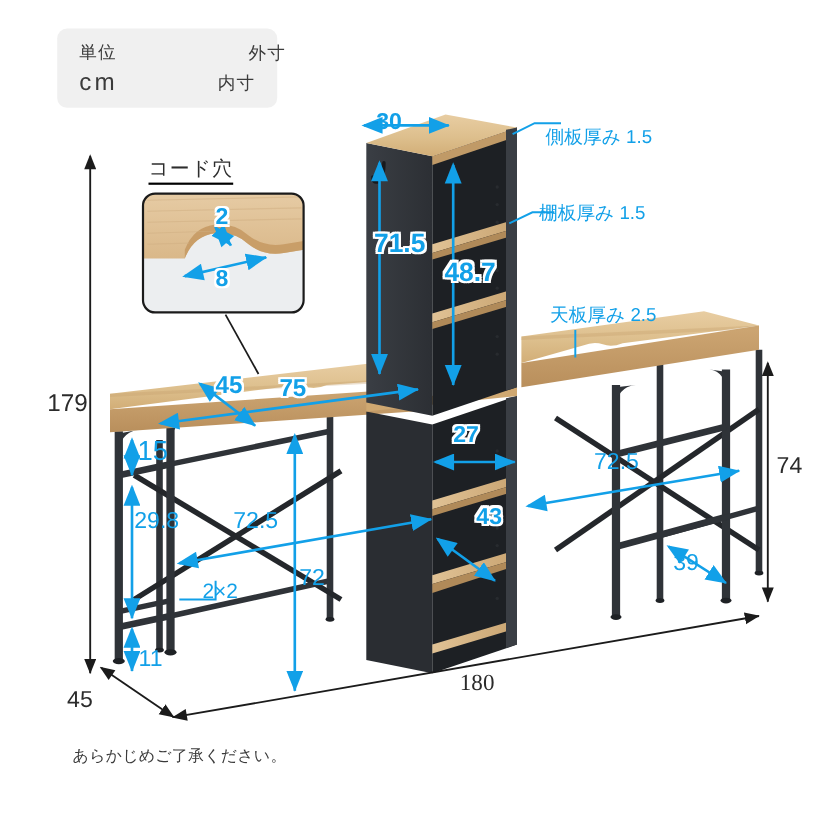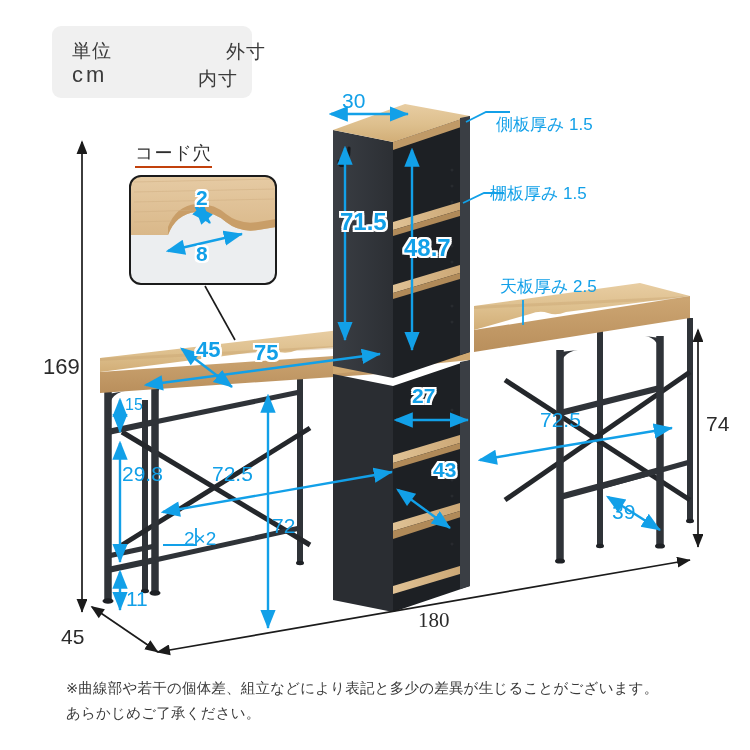--- a/index.html
+++ b/index.html
@@ -13,31 +13,31 @@
     background:#ffffff;
     overflow:hidden;
   }
   svg.layer{position:absolute;left:0;top:0;width:750px;height:750px;}
 
   
   .legend-box{
     position:absolute;left:52px;top:26px;width:200px;height:72px;
     background:#f0f0f0;border-radius:9px;
   }
-  .legend-t{position:absolute;color:#3b3b3b;font-size:19px;letter-spacing:1px;}
+  .legend-t{position:absolute;color:#3b3b3b;font-size:16px;letter-spacing:1px;}
   .legend-unit1{left:72px;top:38px;}
   .legend-unit2{left:72px;top:62px;font-size:22px;letter-spacing:3px;}
   .legend-lab1{left:198px;top:39px;margin-left:28px;}
   .legend-lab2{left:198px;top:66px;}
 
   
   .inset-title{
     position:absolute;left:135px;top:141px;
     font-size:18px;color:#2d2d2d;letter-spacing:1px;
-    border-bottom:2px solid #c2410c;padding-bottom:1px;
+    border-bottom:2px solid #000000;padding-bottom:1px;
   }
 
   
   .dim{position:absolute;white-space:nowrap;}
   .blue{color:#12a0e8;}
   .black{color:#2b2b2b;}
   .out{
     color:#12a0e8;font-weight:bold;
     text-shadow:
       -2px -2px 0 #fff, 2px -2px 0 #fff, -2px 2px 0 #fff, 2px 2px 0 #fff,
@@ -282,48 +282,47 @@
   <div class="legend-box"></div>
   <div class="legend-t legend-unit1">単位</div>
   <div class="legend-t legend-unit2">cm</div>
   <div class="legend-t legend-lab1">外寸</div>
   <div class="legend-t legend-lab2">内寸</div>
 
   <div class="inset-title">コード穴</div>
   <div class="dim blue out" style="left:196px;top:186px;font-size:21px;">2</div>
   <div class="dim blue out" style="left:196px;top:242px;font-size:21px;">8</div>
 
-  <div class="dim black" style="left:43px;top:354px;font-size:22px;">169</div>
+  <div class="dim black" style="left:43px;top:354px;font-size:22px;">179</div>
   <div class="dim black" style="left:61px;top:625px;font-size:21px;">45</div>
   <div class="dim black" style="left:418px;top:608px;font-size:21px;font-family:Liberation Serif, serif;">180</div>
   <div class="dim black" style="left:706px;top:412px;font-size:21px;">74</div>
 
-  <div class="dim blue" style="left:342px;top:89px;font-size:21px;">30</div>
+  <div class="dim blue" style="left:342px;top:99px;font-size:21px;font-weight:bold;">30</div>
   <div class="dim out" style="left:340px;top:208px;font-size:24px;">71.5</div>
   <div class="dim out" style="left:404px;top:234px;font-size:24px;">48.7</div>
 
   <div class="dim out" style="left:254px;top:340px;font-size:22px;">75</div>
   <div class="dim out" style="left:196px;top:337px;font-size:22px;">45</div>
 
-  <div class="dim blue" style="left:125px;top:396px;font-size:16px;">15</div>
+  <div class="dim blue" style="left:125px;top:396px;font-size:25px;">15</div>
   <div class="dim blue" style="left:122px;top:462px;font-size:21px;">29.8</div>
   <div class="dim blue" style="left:126px;top:587px;font-size:21px;">11</div>
 
   <div class="dim blue" style="left:212px;top:462px;font-size:21px;">72.5</div>
   <div class="dim blue" style="left:272px;top:514px;font-size:21px;text-align:right;">72</div>
 
   <div class="dim out" style="left:412px;top:384px;font-size:21px;">27</div>
   <div class="dim out" style="left:414px;top:458px;font-size:21px;margin-left:19px;">43</div>
 
   <div class="dim blue" style="left:540px;top:408px;font-size:21px;">72.5</div>
   <div class="dim blue" style="left:612px;top:500px;font-size:21px;">39</div>
 
   <div class="dim blue" style="left:496px;top:113px;font-size:17px;">側板厚み 1.5</div>
   <div class="dim blue" style="left:490px;top:182px;font-size:17px;">棚板厚み 1.5</div>
   <div class="dim blue" style="left:500px;top:275px;font-size:17px;">天板厚み 2.5</div>
   <div class="dim blue" style="left:184px;top:528px;font-size:19px;">2×2</div>
 
   <div class="note">
-    <div>※曲線部や若干の個体差、組立などにより表記と多少の差異が生じることがございます。</div>
     <div>あらかじめご了承ください。</div>
   </div>
 
 </div>
 
 </body></html>

